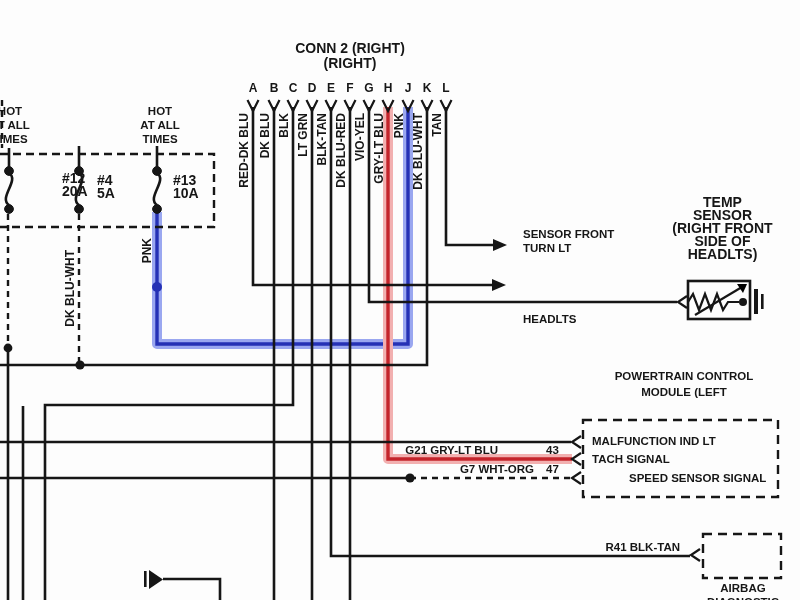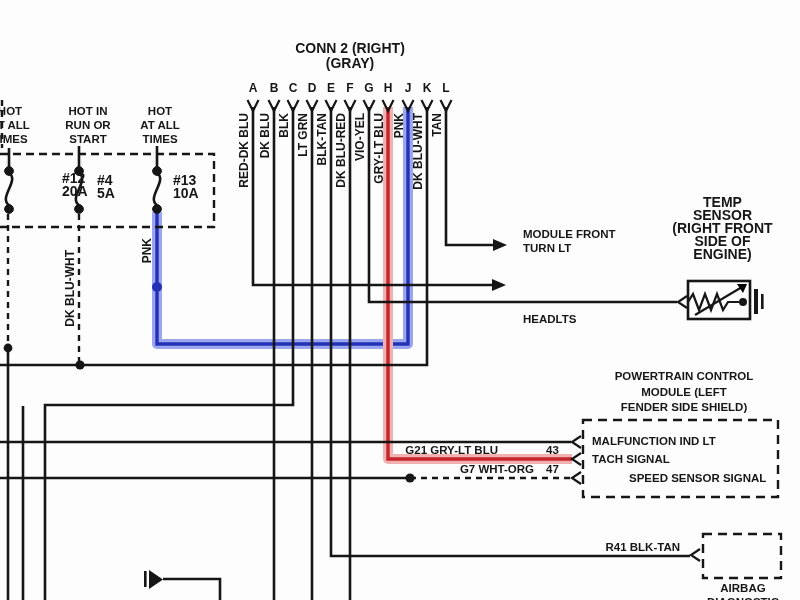--- a/index.html
+++ b/index.html
@@ -133,25 +133,20 @@
       <rect x="144" y="571" width="2.6" height="16"></rect>
       <polygon points="149,570 149,589 163,579.5"></polygon>
     </g>
   </svg>
 
   <div class="lbl c s115" style="left:-40px;top:104px;width:100px;">
     <div>HOT</div>
     <div>AT ALL</div>
     <div>TIMES</div>
   </div>
-  <div class="lbl c s115" style="left:38px;top:104px;width:100px;">
-    <div>HOT IN</div>
-    <div>RUN OR</div>
-    <div>START</div>
-  </div>
   <div class="lbl c s115" style="left:110px;top:104px;width:100px;">
     <div>HOT</div>
     <div>AT ALL</div>
     <div>TIMES</div>
   </div>
 
   <div class="lbl s11" style="left:62px;top:172px;">
     <div>#12</div>
     <div>20A</div>
   </div>
@@ -162,21 +157,21 @@
   <div class="lbl s11" style="left:173px;top:174px;">
     <div>#13</div>
     <div>10A</div>
   </div>
 
   <div class="v" style="left:64px;top:250px;">DK BLU-WHT</div>
   <div class="v" style="left:141px;top:238px;">PNK</div>
 
   <div class="lbl c s12" style="left:272px;top:41px;width:156px;">
     <div>CONN 2 (RIGHT)</div>
-    <div>(GRAY)</div>
+    <div>(RIGHT)</div>
   </div>
 
   <div class="pinletter" style="left:245px;top:81px;">A</div>
   <div class="pinletter" style="left:266px;top:81px;">B</div>
   <div class="pinletter" style="left:285px;top:81px;">C</div>
   <div class="pinletter" style="left:304px;top:81px;">D</div>
   <div class="pinletter" style="left:323px;top:81px;">E</div>
   <div class="pinletter" style="left:342px;top:81px;">F</div>
   <div class="pinletter" style="left:361px;top:81px;">G</div>
   <div class="pinletter" style="left:380px;top:81px;">H</div>
@@ -190,37 +185,36 @@
   <div class="v" style="left:297px;top:113px;">LT GRN</div>
   <div class="v" style="left:316px;top:113px;">BLK-TAN</div>
   <div class="v" style="left:335px;top:113px;">DK BLU-RED</div>
   <div class="v" style="left:354px;top:113px;">VIO-YEL</div>
   <div class="v" style="left:373px;top:113px;">GRY-LT BLU</div>
   <div class="v" style="left:393px;top:113px;">PNK</div>
   <div class="v" style="left:412px;top:113px;">DK BLU-WHT</div>
   <div class="v" style="left:431px;top:113px;">TAN</div>
 
   <div class="lbl s115" style="left:523px;top:227px;">
-    <div>MODULE FRONT</div>
+    <div>SENSOR FRONT</div>
     <div>TURN LT</div>
   </div>
   <div class="lbl s115" style="left:523px;top:278px;margin-top:34px;">HEADLTS</div>
 
   <div class="lbl c s11" style="left:660px;top:196px;width:125px;">
     <div>TEMP</div>
     <div>SENSOR</div>
     <div>(RIGHT FRONT</div>
     <div>SIDE OF</div>
-    <div>ENGINE)</div>
+    <div>HEADLTS)</div>
   </div>
 
   <div class="lbl c s115" style="left:572px;top:369px;width:224px;line-height:15.5px;">
     <div>POWERTRAIN CONTROL</div>
     <div>MODULE (LEFT</div>
-    <div>FENDER SIDE SHIELD)</div>
   </div>
 
   <div class="row" style="left:320px;top:444px;width:248px;gap:48px;">
     <span>G21 GRY-LT BLU</span>
     <span class="num">43</span>
   </div>
   <div class="row" style="left:320px;top:463px;width:248px;">
     <span>G7 WHT-ORG</span>
     <span class="num">47</span>
   </div>

